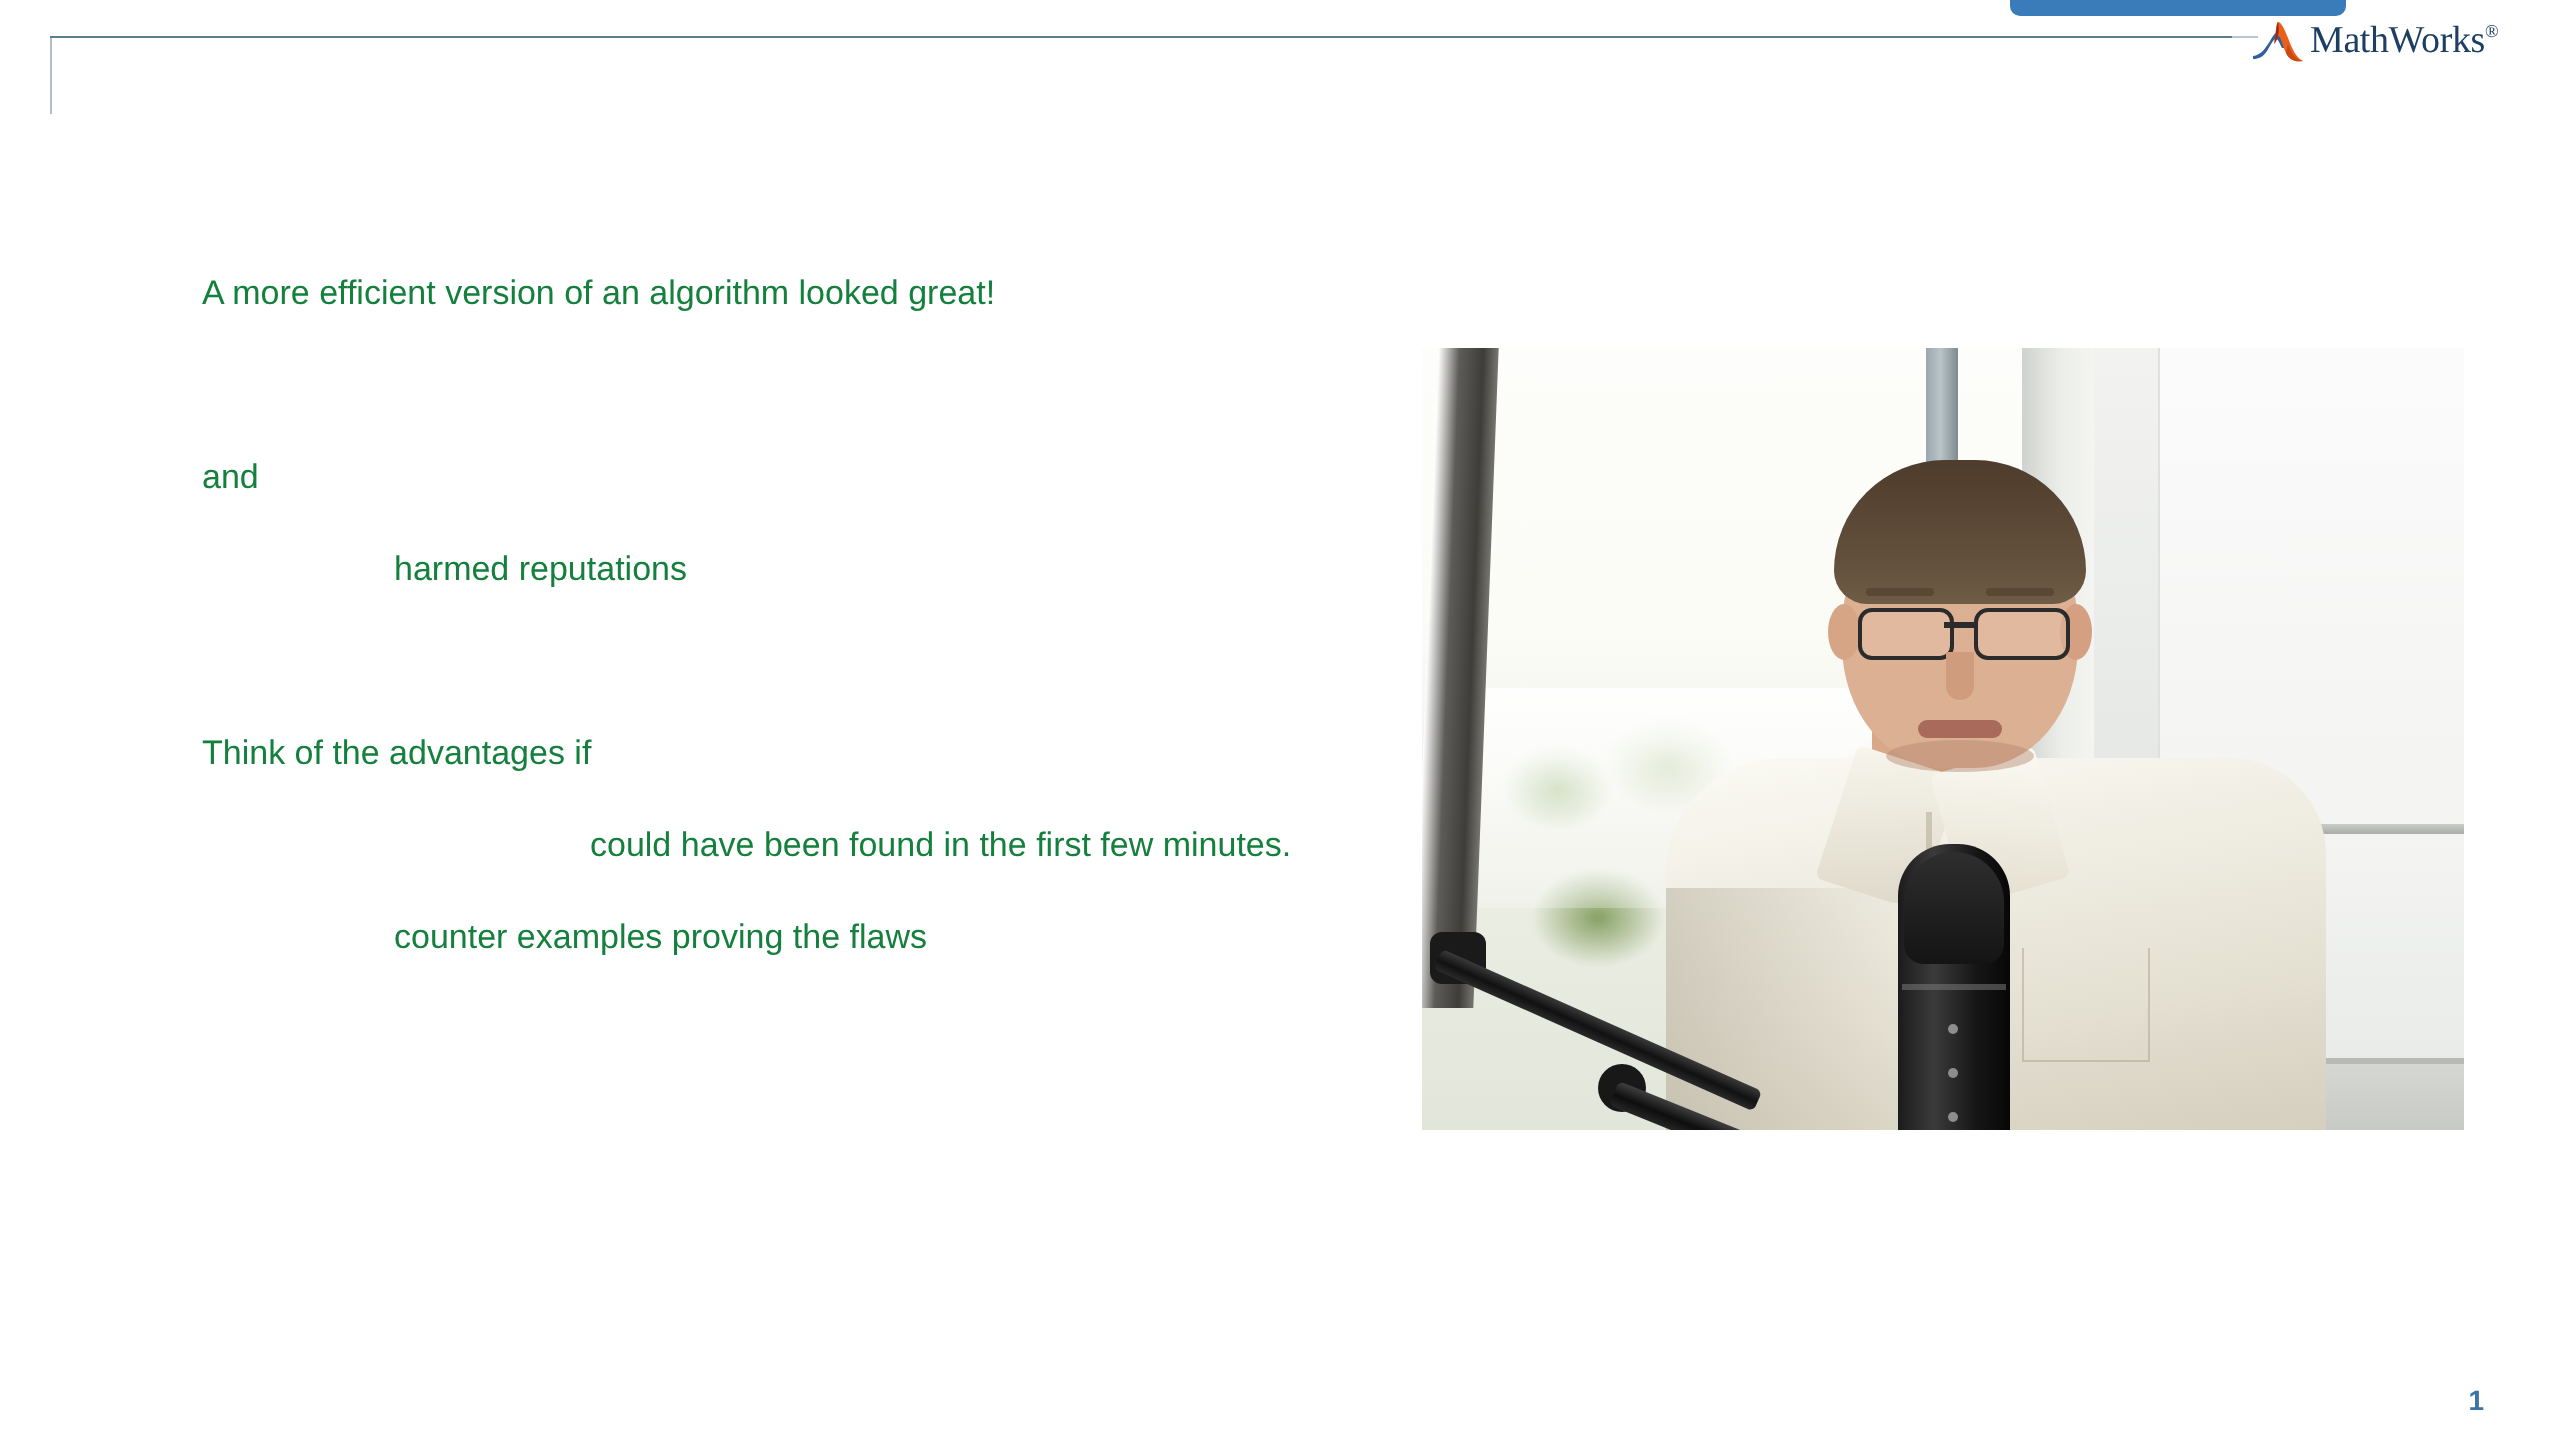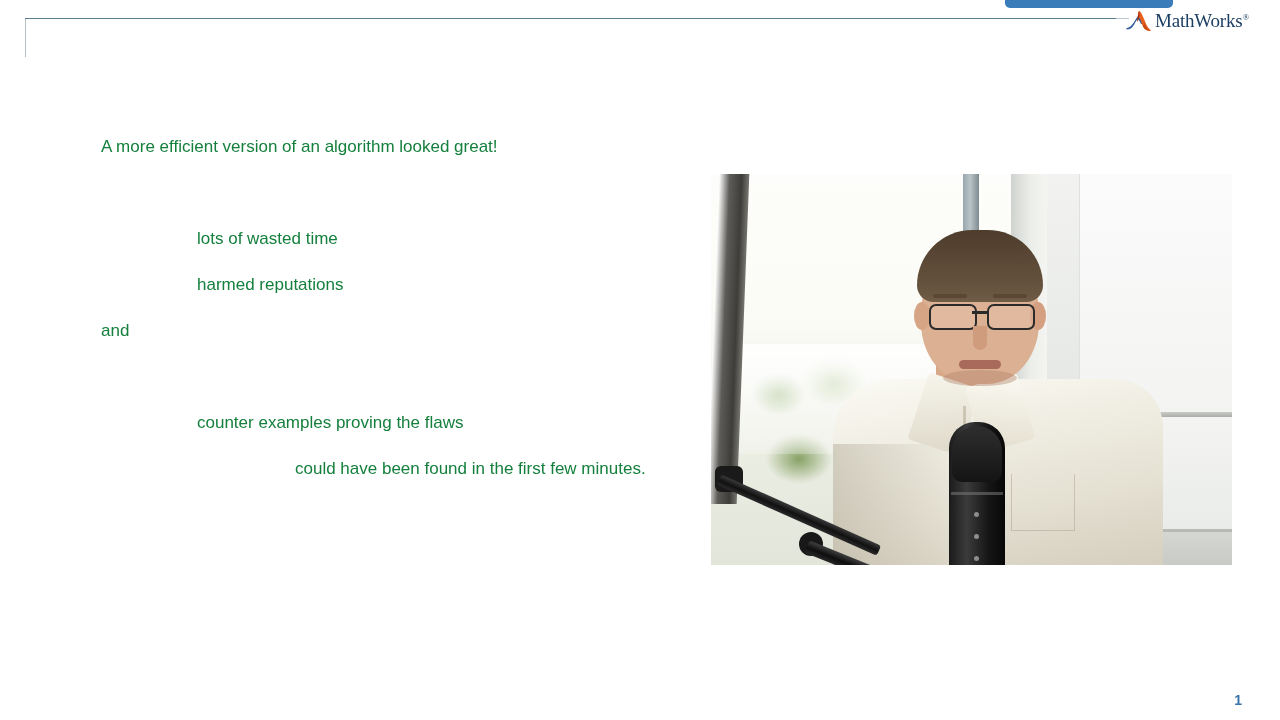--- a/index.html
+++ b/index.html
@@ -331,26 +331,26 @@
       <path d="M26 4 C27 8 27 14 26 18 C25 22 24 24 22 26 C24 17 24 8 26 4 Z" fill="#9b2a14"></path>
       <path d="M34 35 C38 43 44 44 51 43 C43 42 39 34 36 26 C35 29 35 32 34 35 Z" fill="#c94a12"></path>
     </svg>
     <span class="logo-text"><span>MathWorks</span><span class="logo-tm">®</span></span>
   </div>
 
 
   <div class="body-block">
     <div class="para">A more efficient version of an algorithm looked great!</div>
     <div class="spacer-line"></div>
-    <div class="para indent1">lots of wasted time</div>
+    <div class="para">and</div>
     <div class="para indent1">harmed reputations</div>
-    <div class="para">and</div>
     <div class="spacer-line"></div>
+    <div class="para">Think of the advantages if</div>
+    <div class="para" style="padding-left:194px">could have been found in the first few minutes.</div>
     <div class="para indent1">counter examples proving the flaws</div>
-    <div class="para" style="padding-left:194px">could have been found in the first few minutes.</div>
   </div>
 
   <div class="video-frame">
     <div class="v-layer v-sky"></div>
     <div class="v-layer v-trees"></div>
     <div class="v-layer v-trees-haze"></div>
     <div class="v-layer v-mullion-mid"></div>
     <div class="v-layer v-wall"></div>
     <div class="v-layer v-wall-column"></div>
     <div class="v-layer v-whiteboard"></div>

